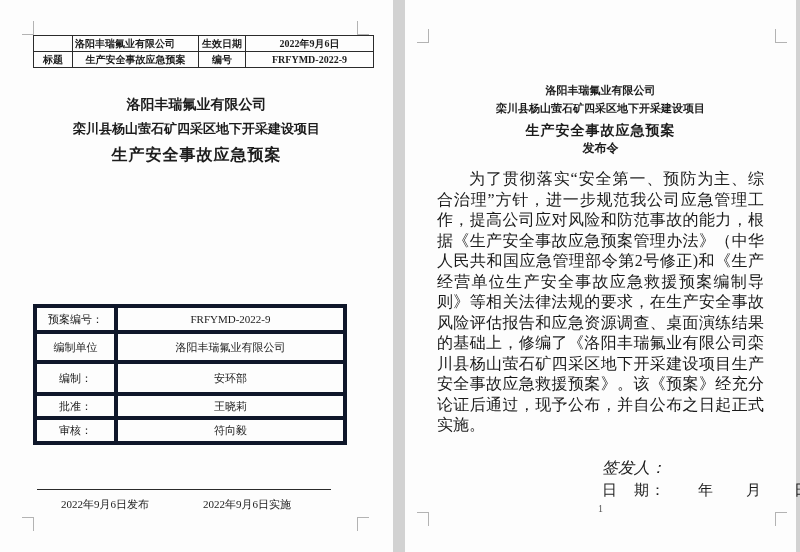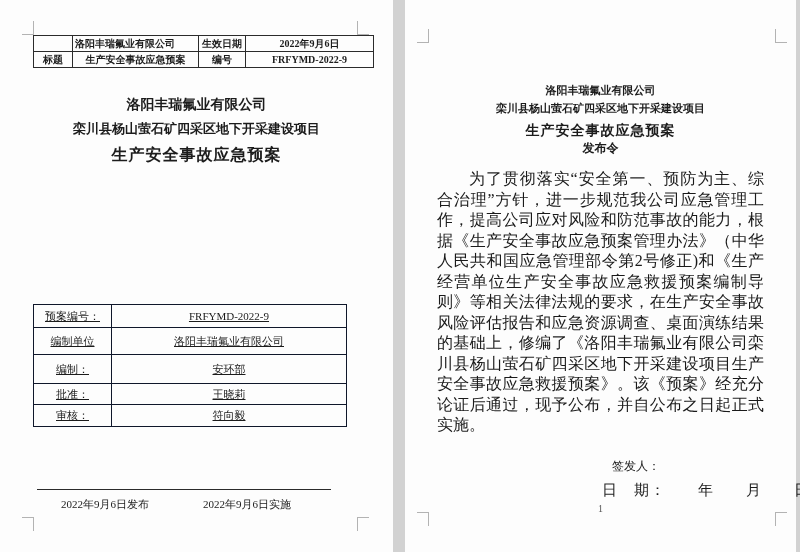--- a/index.html
+++ b/index.html
@@ -39,22 +39,22 @@
   .lt-titles{position:absolute;left:0;top:0;width:393px;text-align:center;font-weight:bold;}
   .lt-line1{position:absolute;left:0;width:100%;top:96px;font-size:14px;}
   .lt-line2{position:absolute;left:0;width:100%;top:120px;font-size:13px;}
   .lt-line3{position:absolute;left:0;width:100%;top:145px;font-size:16px;letter-spacing:1px;}
 
   .info-table{
     position:absolute;left:33px;top:304px;width:314px;
     border-collapse:collapse;table-layout:fixed;font-size:11px;
   }
   .info-table td{
-    border:1px solid #0f172a;padding:0;text-align:center;vertical-align:middle;
-    overflow:hidden;white-space:nowrap;text-decoration:underline;
+    border:4px solid #0f172a;padding:0;text-align:center;vertical-align:middle;
+    overflow:hidden;white-space:nowrap;
   }
   .info-table td.lab{width:77px;}
   .info-table tr:nth-child(1) td{height:22px;}
   .info-table tr:nth-child(2) td{height:26px;}
   .info-table tr:nth-child(3) td{height:28px;}
   .info-table tr:nth-child(4) td{height:20px;}
   .info-table tr:nth-child(5) td{height:21px;}
   .info-table tr:nth-child(6) td{height:22px;}
 
   .foot-rule{position:absolute;left:37px;top:489px;width:294px;border-top:1px solid #2b2b2b;}
@@ -67,21 +67,21 @@
   .rt-company{top:83px;font-size:11px;}
   .rt-project{top:101px;font-size:11px;}
   .rt-title{top:122px;font-size:14px;letter-spacing:1px;}
   .rt-order{top:140px;font-size:12px;}
 
   .rt-body{
     position:absolute;left:32px;top:169px;width:327px;
     font-size:16px;line-height:20.5px;text-align:justify;text-indent:2em;
     color:#1a1a1a;
   }
-  .rt-sign{position:absolute;left:207px;top:458px;font-size:12px;white-space:nowrap;}
+  .rt-sign{position:absolute;left:197px;top:458px;font-size:16px;white-space:nowrap;font-style:italic;}
   .rt-dateline{position:absolute;left:197px;top:481px;font-size:15px;white-space:nowrap;letter-spacing:1px;}
   .rt-pagenum{position:absolute;left:0;width:391px;top:503px;text-align:center;font-size:10px;color:#555;}
 </style>
 </head>
 <body>
 
 <div class="page" id="page-left">
 
   <table class="hdr-table">
     <tbody>

